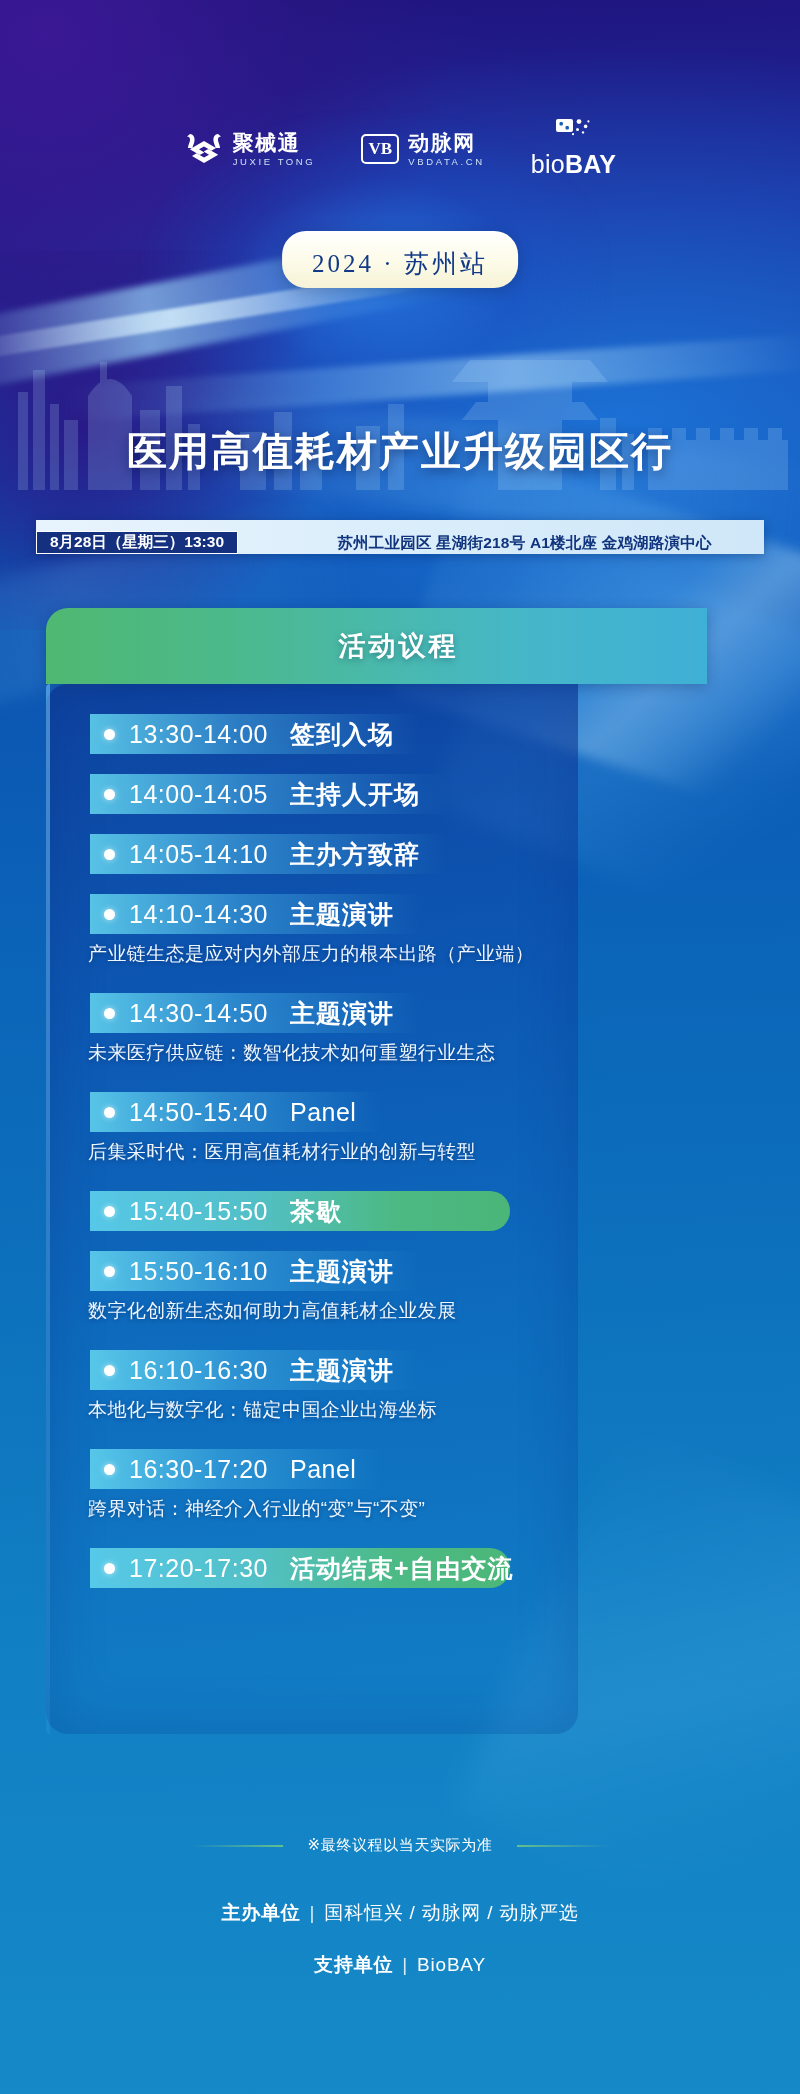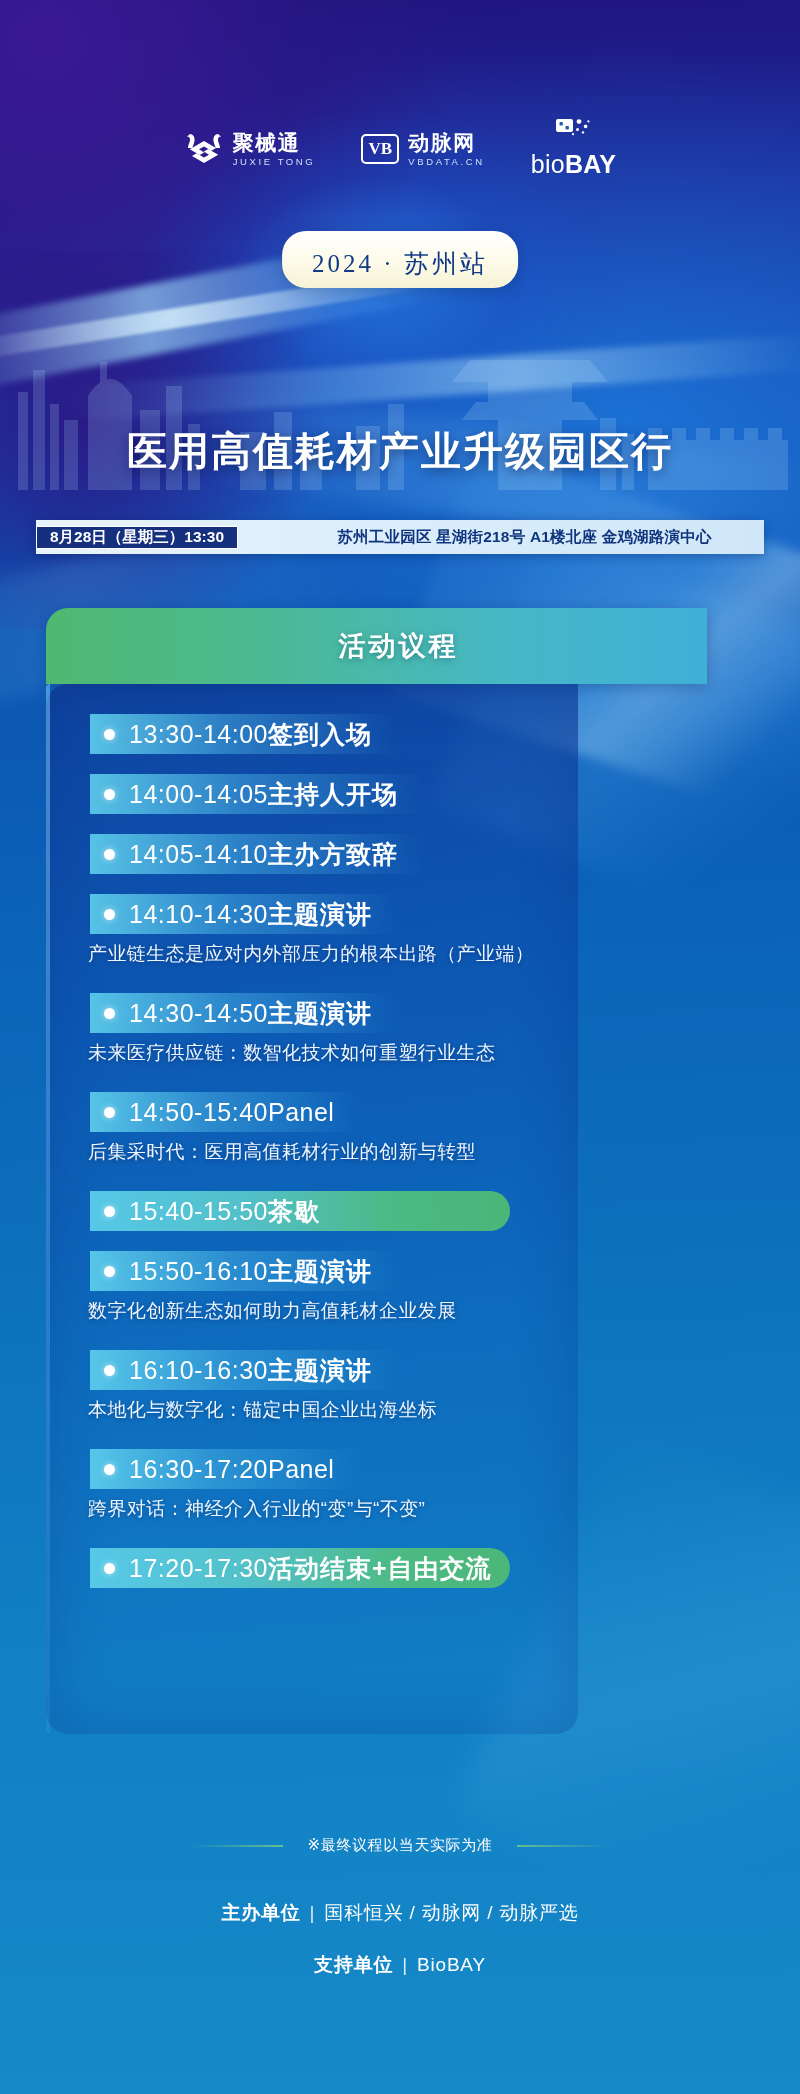--- a/index.html
+++ b/index.html
@@ -132,21 +132,21 @@
   .sub-title{
     position:absolute; left:0; right:0; top:424px; text-align:center;
     color:#ffffff; font-size:40px; font-weight:bold; letter-spacing:2px;
     font-family:"Liberation Serif","DejaVu Serif",serif;
     text-shadow:0 3px 12px rgba(2,20,70,.6); white-space:nowrap;
   }
 
   
   .info-bar{
     position:absolute; left:36px; top:520px; width:728px; height:34px;
-    display:flex; align-items:center;
+    display:flex; align-items:flex-end;
     background:linear-gradient(90deg,#e8f4fd 0%, #dceefb 45%, #cfe7f8 100%);
     box-shadow:0 2px 10px rgba(3,25,80,.35);
   }
   .info-date{
     background:#15307e; color:#ffffff; font-size:15.5px; font-weight:bold;
     display:flex; align-items:center; padding:0 13px; white-space:nowrap;
     border:1.6px solid #ffffff;
   }
   .info-place{
     flex:1; display:flex; align-items:center; justify-content:center;
@@ -203,21 +203,21 @@
     background:#ffffff; flex:0 0 auto; margin-right:14px;
     box-shadow:0 0 6px rgba(255,255,255,.6);
   }
   .time{
     position:relative; z-index:1; color:#ffffff; font-size:25px; font-weight:500;
     letter-spacing:.5px; white-space:nowrap;
     font-family:"Liberation Sans","DejaVu Sans",sans-serif;
   }
   .label{
     position:relative; z-index:1; color:#ffffff; font-size:25px; font-weight:bold;
-    white-space:nowrap; letter-spacing:1px;
+    margin-left:22px; white-space:nowrap; letter-spacing:1px;
   }
   .label.latin{ font-weight:500; letter-spacing:.5px; }
   .desc{
     color:#eef7ff; font-size:19px; margin-top:7px; margin-left:-2px;
     letter-spacing:.4px; white-space:nowrap;
     text-shadow:0 1px 4px rgba(2,25,80,.45);
   }
   .gap{ height:22px; }
   .gap-sm{ height:16px; }
 

